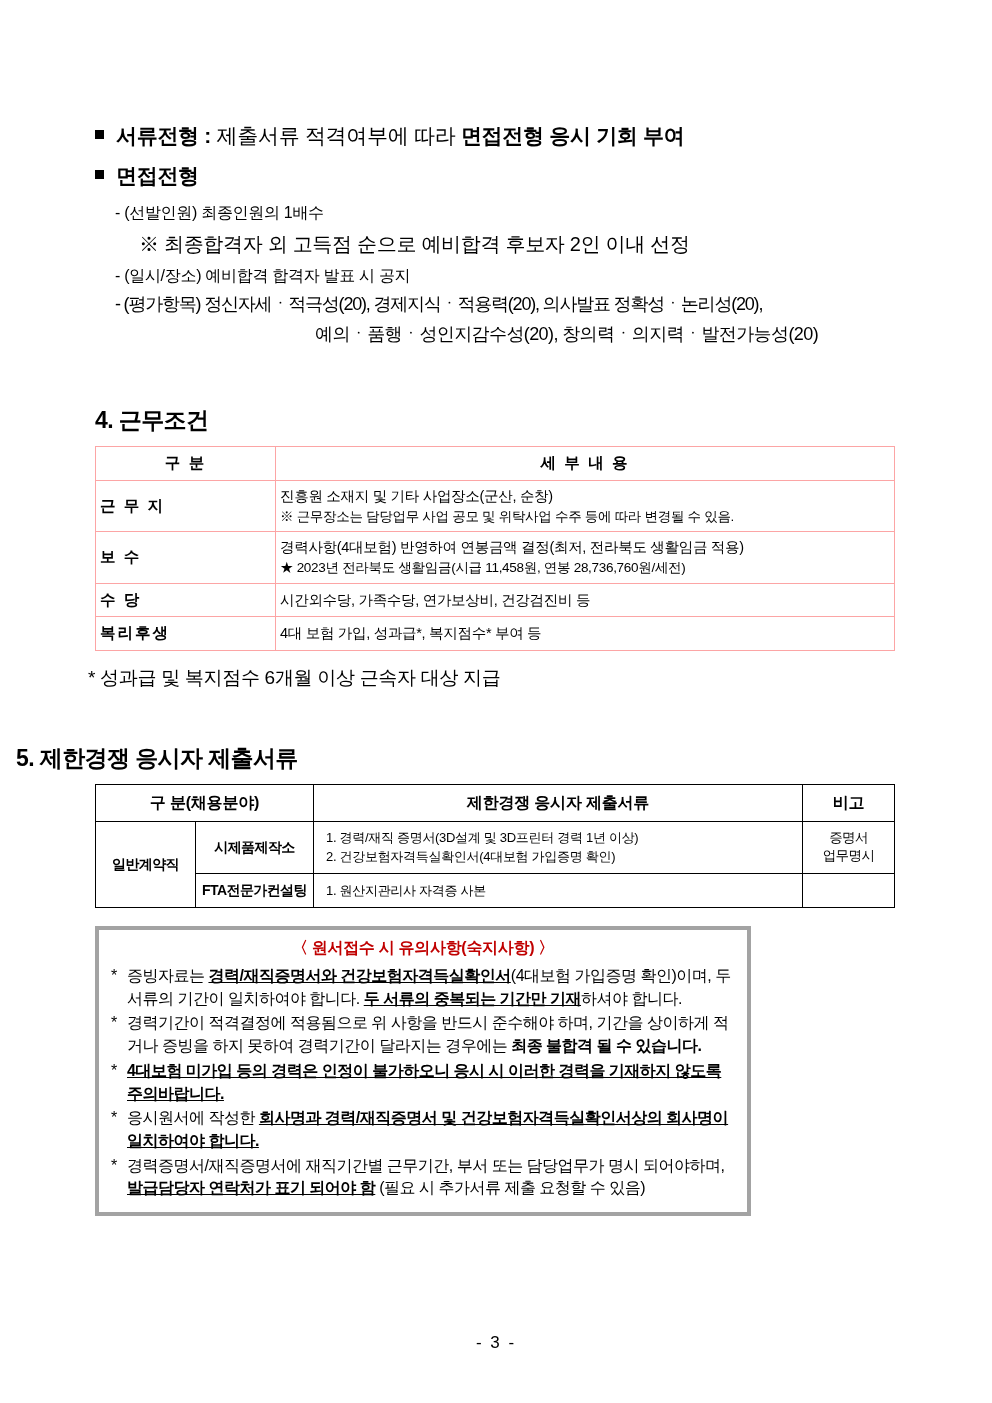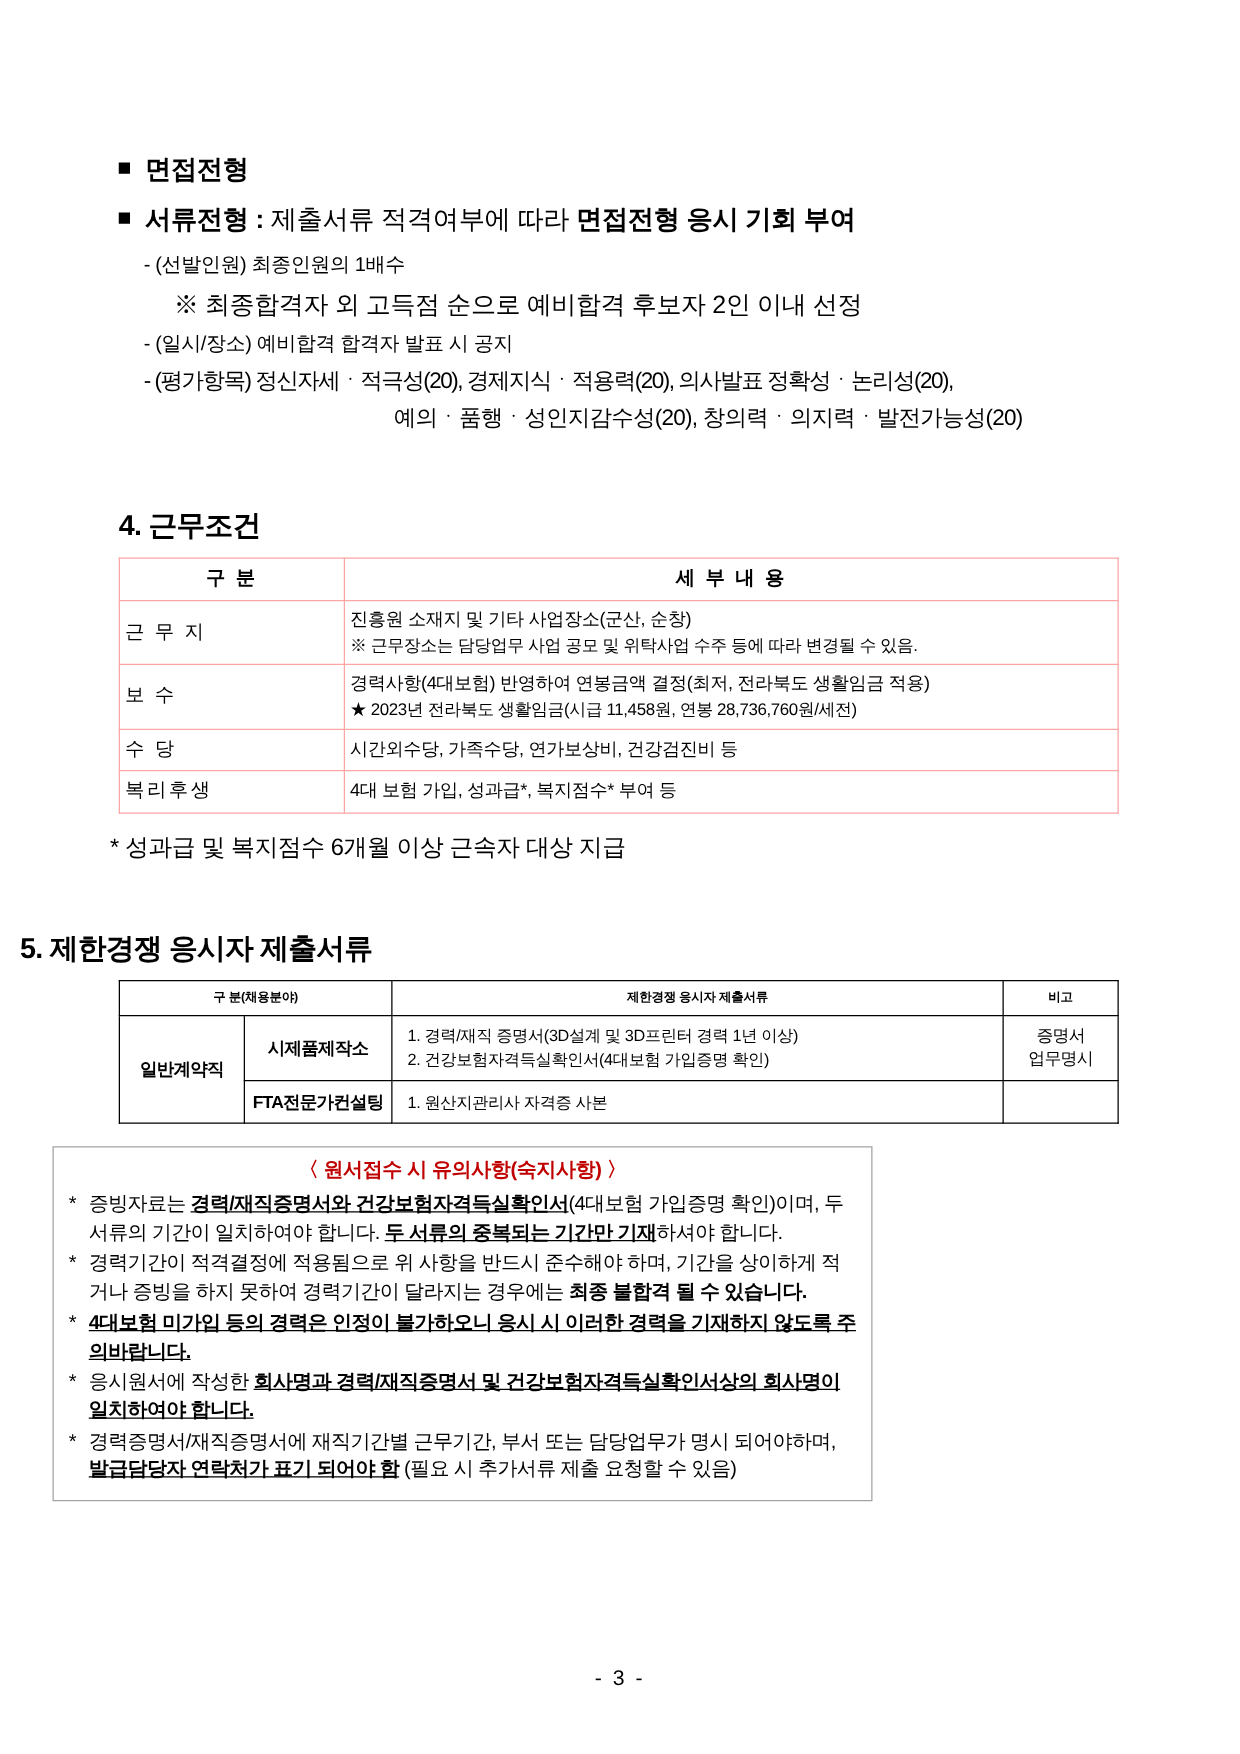--- a/index.html
+++ b/index.html
@@ -101,21 +101,21 @@
     padding: 5px 4px;
     vertical-align: middle;
     line-height: 1.45;
   }
   .t-work th {
     font-weight: bold;
     font-size: 15.5px;
     letter-spacing: 2px;
   }
   .t-work td.lbl {
-    font-weight: normal;
+    font-weight: bold;
     font-size: 15.5px;
     letter-spacing: 2px;
   }
   .t-work td.det {
     font-size: 14.5px;
     letter-spacing: -0.3px;
   }
   .sub {
     font-size: 13.5px;
   }
@@ -133,21 +133,21 @@
   }
   .t-docs th, .t-docs td {
     border: 1px solid #000;
     padding: 6px 5px;
     vertical-align: middle;
     line-height: 1.5;
   }
   .t-docs th {
     text-align: center;
     font-weight: bold;
-    font-size: 10px;
+    font-size: 16px;
     letter-spacing: -0.2px;
   }
   .t-docs td.c {
     text-align: center;
     font-weight: bold;
     font-size: 14px;
     letter-spacing: -0.6px;
   }
   .t-docs td.doc {
     text-align: left;
@@ -158,23 +158,23 @@
   .t-docs td.rem {
     text-align: center;
     font-size: 13.5px;
     letter-spacing: -0.6px;
     line-height: 1.4;
   }
 
   
   .notice {
     width: 656px;
-    margin-left: 42px;
+    margin-left: 95px;
     margin-top: 18px;
-    border: 1px solid #a3a3a3;
+    border: 4px solid #a3a3a3;
     box-sizing: border-box;
     padding: 8px 12px 10px 12px;
   }
   .notice-title {
     text-align: center;
     color: #c00000;
     font-weight: bold;
     font-size: 16px;
     letter-spacing: -0.3px;
     margin-bottom: 6px;
@@ -208,28 +208,28 @@
 </style>
 </head>
 <body>
 
 <div class="page">
 
   <div class="bullets">
 
     <div class="bullet-row">
       <div class="sq"></div>
-      <div class="b-text">면접전형</div>
-    </div>
-
-    <div class="bullet-row">
-      <div class="sq"></div>
       <div class="b-text">
         <span>서류전형 : </span><span class="reg">제출서류 적격여부에 따라 </span><span>면접전형 응시 기회 부여</span>
       </div>
+    </div>
+
+    <div class="bullet-row">
+      <div class="sq"></div>
+      <div class="b-text">면접전형</div>
     </div>
 
     <div class="dash-row">- (선발인원) 최종인원의 1배수</div>
     <div class="note-row">※ 최종합격자 외 고득점 순으로 예비합격 후보자 2인 이내 선정</div>
     <div class="dash-row">- (일시/장소) 예비합격 합격자 발표 시 공지</div>
     <div class="eval-row">- (평가항목) 정신자세ㆍ적극성(20), 경제지식ㆍ적용력(20), 의사발표 정확성ㆍ논리성(20),</div>
     <div class="eval-row2">예의ㆍ품행ㆍ성인지감수성(20), 창의력ㆍ의지력ㆍ발전가능성(20)</div>
   </div>
 
   <h2 class="sec-h sec4">4. 근무조건</h2>

